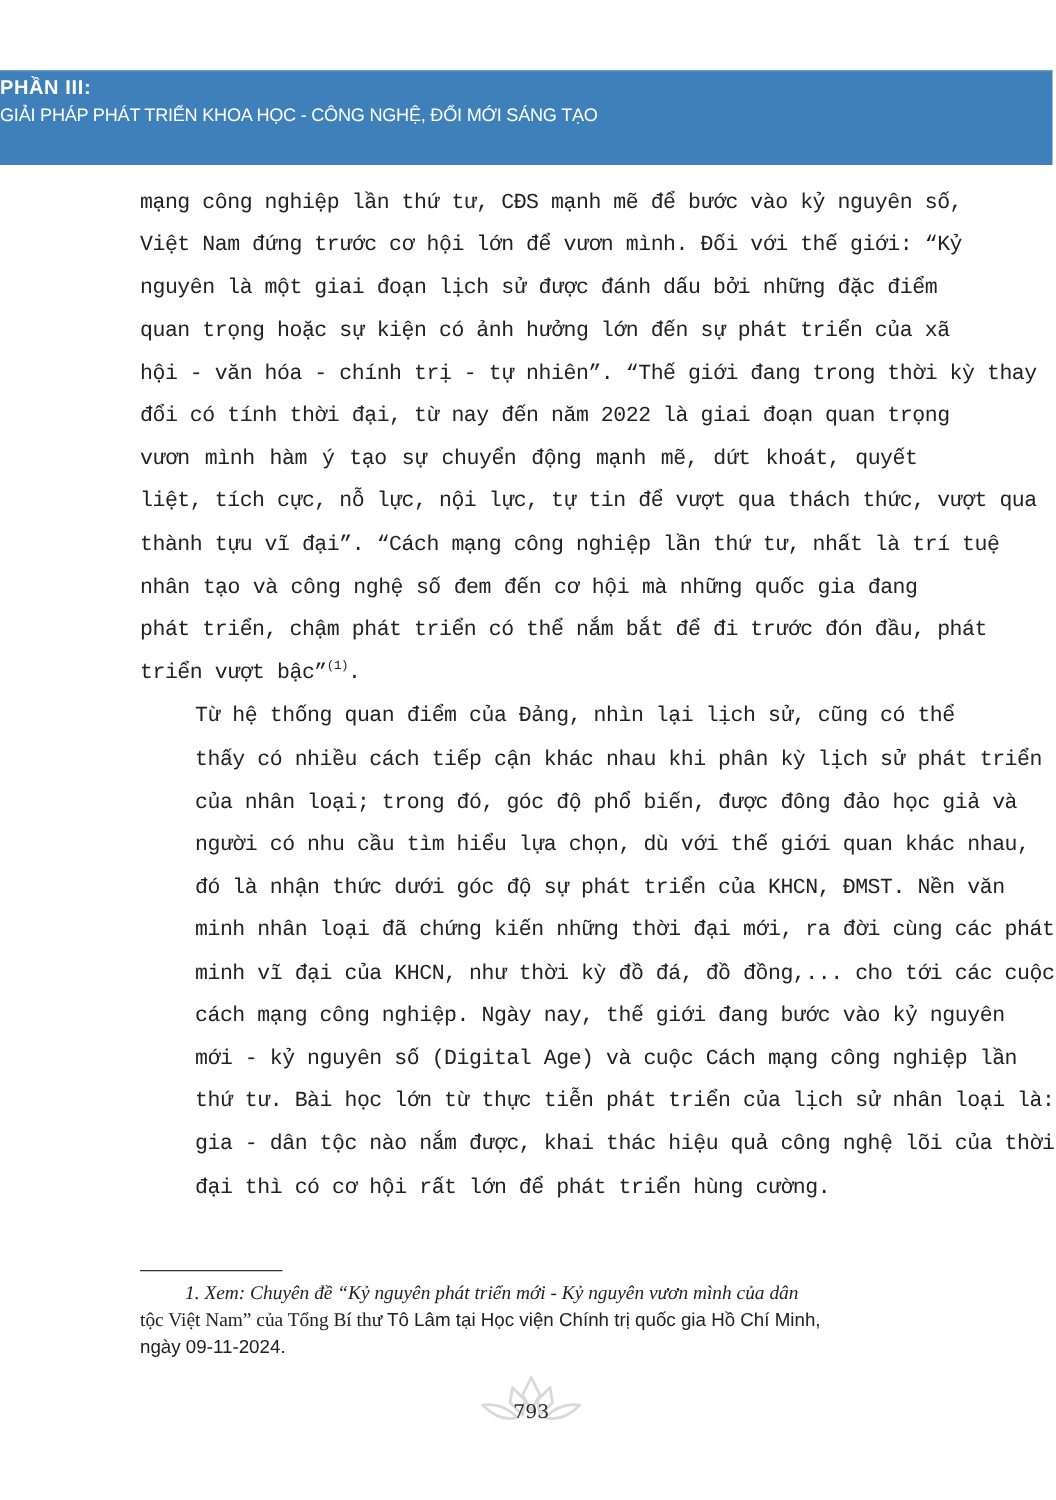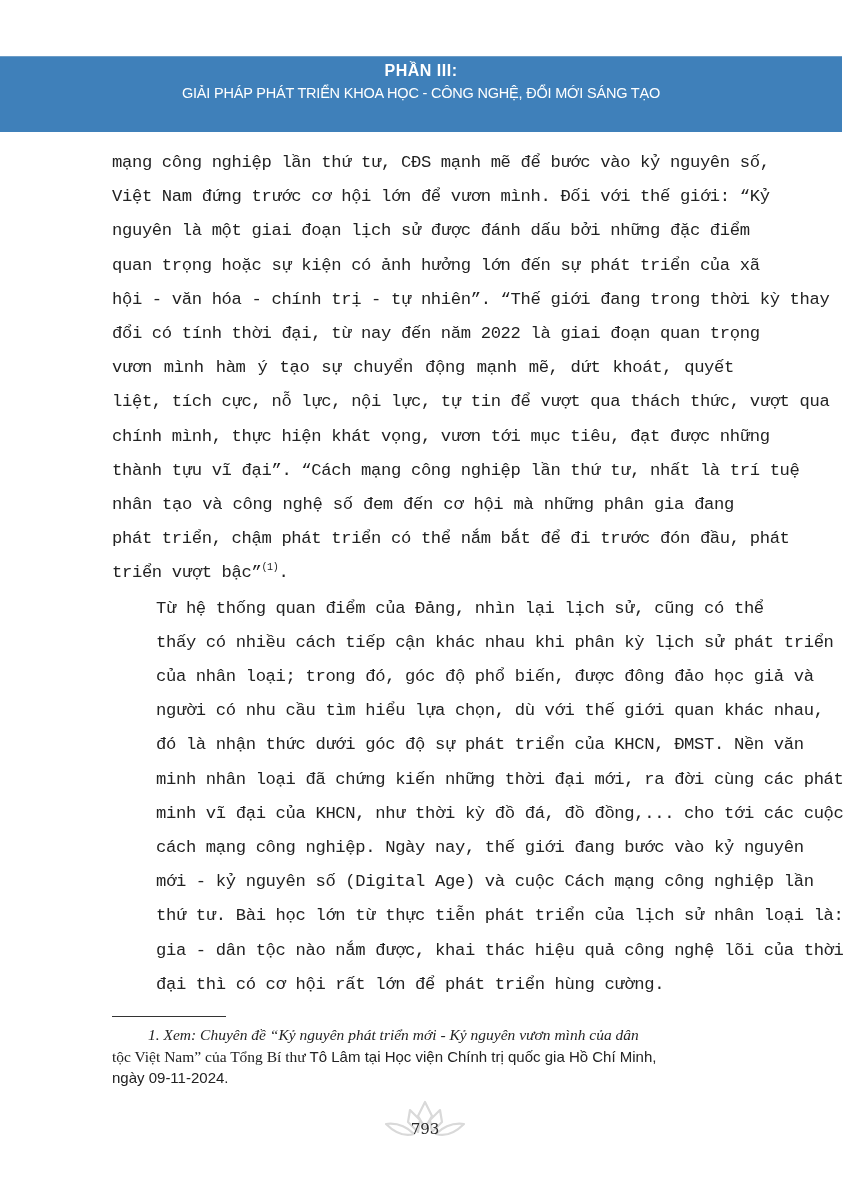--- a/index.html
+++ b/index.html
@@ -1,20 +1,20 @@
 <!DOCTYPE html>
 <html><head>
 <meta charset="utf-8">
 <style>
   html, body { margin: 0; padding: 0; background: #ffffff; }
   body { width: 845px; height: 1200px; position: relative; overflow: hidden; }
   .header-band {
     position: absolute; left: 0; top: 56px; width: 842px; height: 75px;
     background: #3f80ba; border-top: 1px solid #6d9dc7;
-    text-align: center; color: #ffffff;
+    color: #ffffff;
     font-family: "Liberation Sans", sans-serif;
   }
   .header-part {
     font-weight: bold; font-size: 16px; letter-spacing: 0.5px;
     margin-top: 4px; line-height: 20px;
   }
   .header-sub {
     font-size: 14.5px; line-height: 24px; letter-spacing: -0.2px;
   }
   .body-text {
@@ -57,23 +57,22 @@
 <div class="body-text">
   <p>
     <span class="line">mạng công nghiệp lần thứ tư, CĐS mạnh mẽ để bước vào kỷ nguyên số,</span>
     <span class="line">Việt Nam đứng trước cơ hội lớn để vươn mình. Đối với thế giới: “Kỷ</span>
     <span class="line">nguyên là một giai đoạn lịch sử được đánh dấu bởi những đặc điểm</span>
     <span class="line">quan trọng hoặc sự kiện có ảnh hưởng lớn đến sự phát triển của xã</span>
     <span class="line">hội - văn hóa - chính trị - tự nhiên”. “Thế giới đang trong thời kỳ thay</span>
     <span class="line">đổi có tính thời đại, từ nay đến năm 2022 là giai đoạn quan trọng</span>
     <span class="line">vươn mình hàm ý tạo sự chuyển động mạnh mẽ, dứt khoát, quyết</span>
     <span class="line">liệt, tích cực, nỗ lực, nội lực, tự tin để vượt qua thách thức, vượt qua</span>
-    <span class="line">chính mình, thực hiện khát vọng, vươn tới mục tiêu, đạt được những</span>
     <span class="line">thành tựu vĩ đại”. “Cách mạng công nghiệp lần thứ tư, nhất là trí tuệ</span>
-    <span class="line">nhân tạo và công nghệ số đem đến cơ hội mà những phân gia đang</span>
+    <span class="line">nhân tạo và công nghệ số đem đến cơ hội mà những quốc gia đang</span>
     <span class="line">phát triển, chậm phát triển có thể nắm bắt để đi trước đón đầu, phát</span>
     <span class="line last"><span>triển vượt bậc”</span><sup>(1)</sup><span>.</span></span>
   </p>
   <p class="indent">
     <span class="line" style="text-indent:44px">Từ hệ thống quan điểm của Đảng, nhìn lại lịch sử, cũng có thể</span>
     <span class="line">thấy có nhiều cách tiếp cận khác nhau khi phân kỳ lịch sử phát triển</span>
     <span class="line">của nhân loại; trong đó, góc độ phổ biến, được đông đảo học giả và</span>
     <span class="line">người có nhu cầu tìm hiểu lựa chọn, dù với thế giới quan khác nhau,</span>
     <span class="line">đó là nhận thức dưới góc độ sự phát triển của KHCN, ĐMST. Nền văn</span>
     <span class="line">minh nhân loại đã chứng kiến những thời đại mới, ra đời cùng các phát</span>

